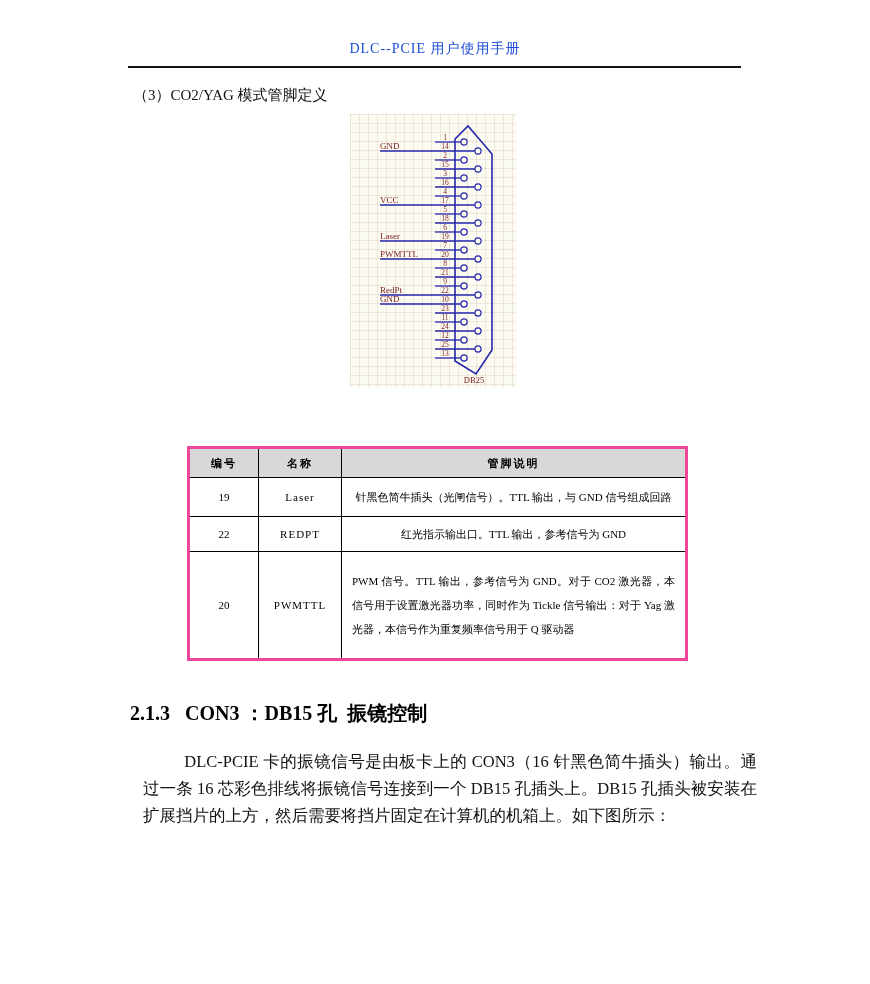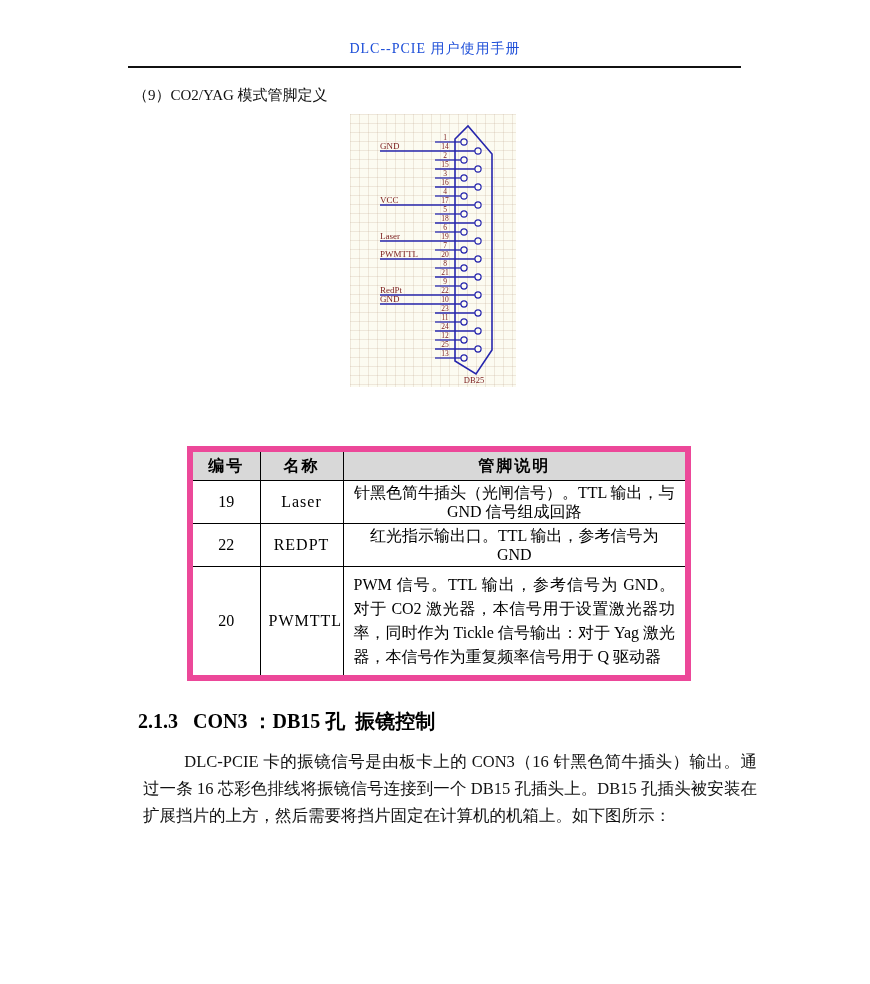--- a/index.html
+++ b/index.html
@@ -37,22 +37,22 @@
   .figure-box svg { display: block; }
 
   .figure-caption {
     position: absolute; top: 391px; left: 0; width: 870px;
     text-align: center; font-size: 18px; color: #111; white-space: pre;
   }
 
   .pin-table-wrap { position: absolute; top: 446px; left: 187px; }
   table.pin-table {
     border-collapse: collapse; table-layout: fixed;
-    width: 498px; border: 6px solid #ec4899;
-    font-size: 16px;
+    width: 498px; border: 3px solid #ec4899;
+    font-size: 11px;
   }
   table.pin-table th, table.pin-table td {
     border: 1px solid #000; padding: 2px 8px; vertical-align: middle;
   }
   table.pin-table th {
     background: #d8d8d8; font-weight: bold; height: 24px; text-align: center;
     letter-spacing: 2px;
   }
   col.c-num  { width: 70px; }
   col.c-name { width: 83px; }
@@ -60,39 +60,39 @@
   td.cell-num  { text-align: center; }
   td.cell-name { text-align: center; letter-spacing: 1px; }
   td.cell-desc { text-align: center; line-height: 19px; }
   td.cell-desc.left { text-align: justify; line-height: 24px; padding: 6px 10px; margin-top: 16px; }
   tr.r1 { height: 28px; }
   tr.r2 { height: 39px; }
   tr.r3 { height: 35px; }
   tr.r4 { height: 108px; }
 
   .section-heading {
-    position: absolute; top: 700px; left: 130px; margin: 8px;
+    position: absolute; top: 700px; left: 130px; margin: 0;
     font-size: 20px; font-weight: bold; color: #000; white-space: pre;
     font-family: "Liberation Serif", "DejaVu Serif", serif;
   }
   .body-paragraph {
     position: absolute; top: 748px; left: 143px; width: 614px; margin: 0;
     font-size: 16.5px; line-height: 27px; text-align: justify;
     text-indent: 2.5em; color: #111;
   }
 </style>
 </head>
 <body>
 
 <div class="page">
 
   <div class="doc-title">DLC--PCIE 用户使用手册</div>
   <div class="header-rule"></div>
 
-  <div class="subheading">（9）CO2/YAG 模式管脚定义</div>
+  <div class="subheading">（3）CO2/YAG 模式管脚定义</div>
 
   <figure class="figure-box" style="margin:0">
     <svg id="diagram-svg" width="166" height="273" viewBox="0 0 166 273">
         <polygon points="105,25 118,12 142,40 142,236 126,260 105,247" fill="none" stroke="#2626ad" stroke-width="1.6"></polygon>
         <line x1="85" y1="28" x2="110.9" y2="28" stroke="#2626ad" stroke-width="1.3"></line>
         <circle cx="114" cy="28" r="3.1" fill="#fdfcf4" stroke="#2626ad" stroke-width="1.2"></circle>
         <text x="95" y="26.2" text-anchor="middle" fill="#7a1c1c" font-size="7.5" font-family="&quot;Liberation Serif&quot;,&quot;DejaVu Serif&quot;,serif">1</text>
         <line x1="30" y1="37" x2="124.9" y2="37" stroke="#2626ad" stroke-width="1.3"></line>
         <circle cx="128" cy="37" r="3.1" fill="#fdfcf4" stroke="#2626ad" stroke-width="1.2"></circle>
         <text x="95" y="35.2" text-anchor="middle" fill="#7a1c1c" font-size="7.5" font-family="&quot;Liberation Serif&quot;,&quot;DejaVu Serif&quot;,serif">14</text>

